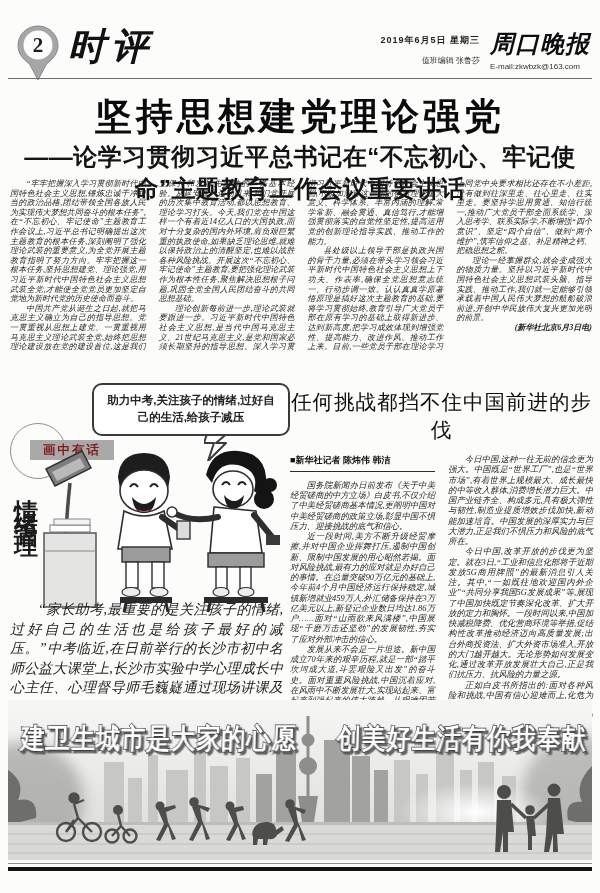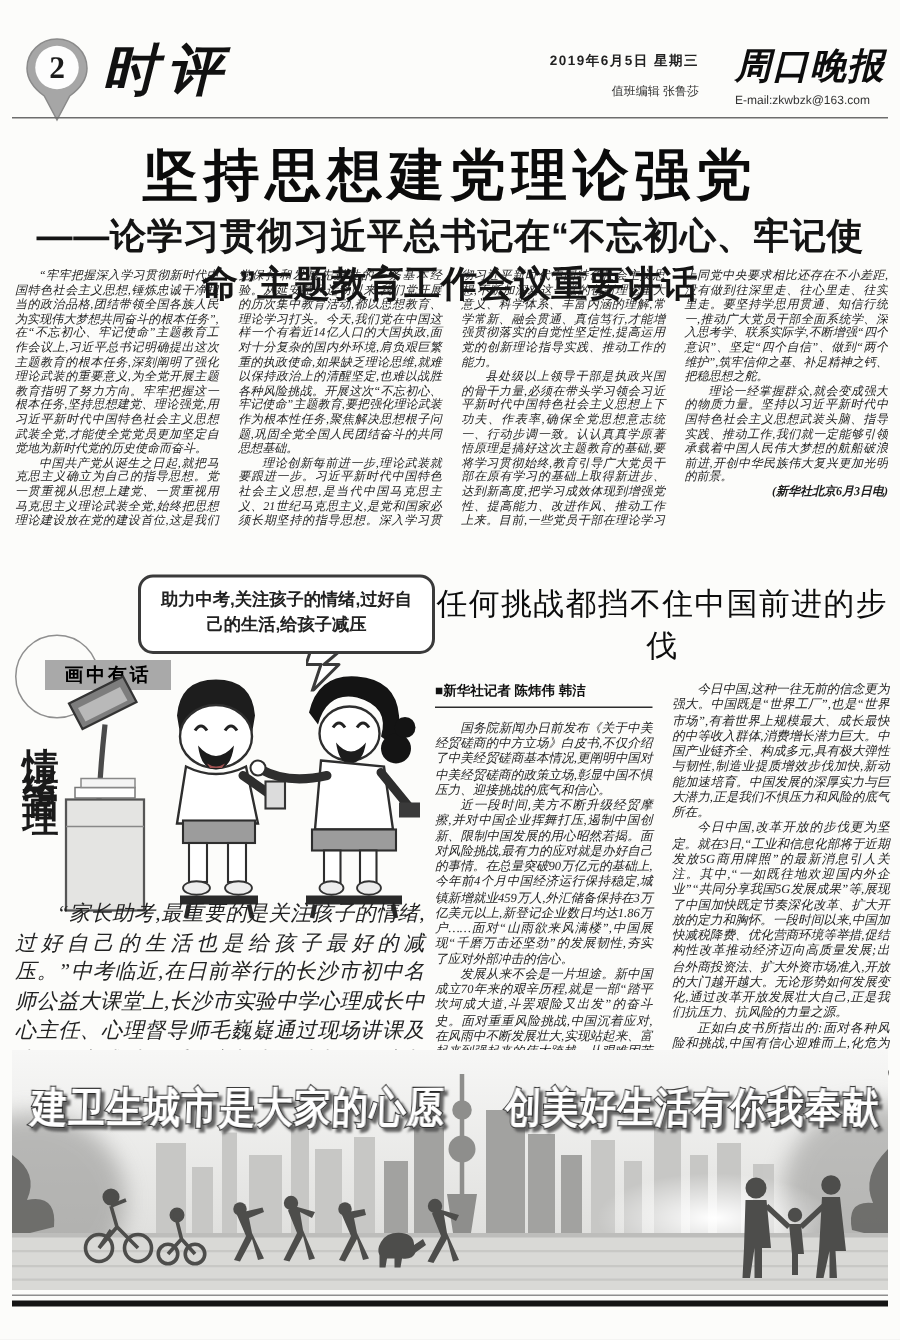--- a/index.html
+++ b/index.html
@@ -8,21 +8,21 @@
     position:relative; width:600px; height:893px; margin:0 auto;
     background:#fcfcfa; color:#161616; overflow:hidden;
   }
   
   .header { position:absolute; top:22px; left:8px; right:8px; height:56px; }
   .pin { position:absolute; left:8px; top:2px; width:44px; height:58px; }
   .section-title {
     position:absolute; left:60px; top:0px; font-size:37px; font-weight:bold;
     font-style:italic; font-family:"Liberation Serif", serif; letter-spacing:6px; color:#111;
   }
-  .header-right { position:absolute; right:2px; top:6px; display:flex; gap:24px; align-items:flex-start; }
+  .header-right { position:absolute; right:2px; top:6px; display:flex; gap:10px; align-items:flex-start; }
   .hr-col1 { text-align:right; padding-top:6px; }
   .date-line { font-size:9px; font-weight:bold; color:#222; letter-spacing:1px; }
   .editor-line { font-size:8px; color:#333; margin-top:8px; }
   .hr-col2 { text-align:left; }
   .masthead { font-size:24px; font-weight:bold; font-style:italic; font-family:"Liberation Serif", serif; color:#0d0d0d; letter-spacing:1px; }
   .email-line { font-size:8px; color:#333; margin-top:2px; }
   .header-rule { position:absolute; top:78px; left:8px; right:8px; border-top:1.5px solid #6d6d6d; }
   
   .main-title {
     position:absolute; top:92px; left:0; width:100%; text-align:center;
@@ -47,21 +47,21 @@
   .bubble {
     position:absolute; left:84px; top:0px; width:178px; background:#fff;
     border:2px solid #3a3a3a; border-radius:10px; padding:7px 8px;
     font-size:11.5px; font-weight:bold; text-align:center; line-height:1.5; color:#222; z-index:3;
   }
   .bubble-tail { position:absolute; left:196px; top:48px; z-index:2; }
   .badge-wrap { position:absolute; left:2px; top:40px; width:120px; height:58px; }
   .badge-circle { position:absolute; left:0; top:0; width:54px; height:54px; border:1.5px solid #8f8f8f; border-radius:50%; }
   .badge-box {
     position:absolute; left:20px; top:17px; width:84px; height:20px; background:#a9a9a9;
-    color:#000000; font-size:12.5px; font-weight:bold; line-height:20px; text-align:center; letter-spacing:2px;
+    color:#7f1d1d; font-size:12.5px; font-weight:bold; line-height:20px; text-align:center; letter-spacing:2px;
   }
   .vertical-title {
     position:absolute; left:2px; top:96px; height:180px;
     writing-mode:vertical-lr; text-orientation:upright;
     font-size:24px; font-weight:bold; font-family:"Liberation Serif", serif;
     letter-spacing:12px; color:#1a1a1a;
   }
   .cartoon-canvas { position:absolute; left:34px; top:58px; width:242px; height:172px; }
   .cartoon-caption {
     position:absolute; left:2px; top:217px; width:273px;

